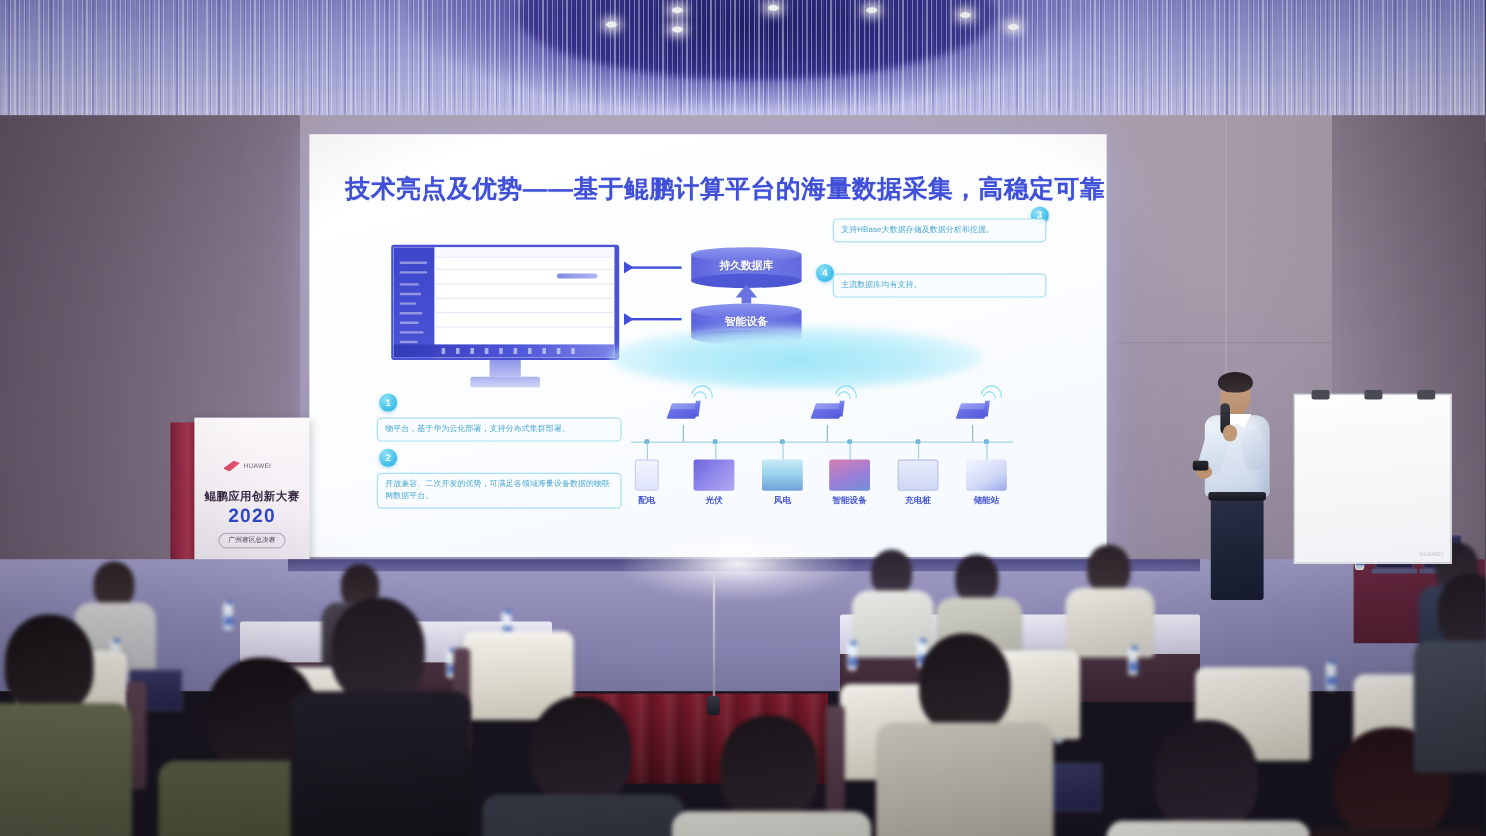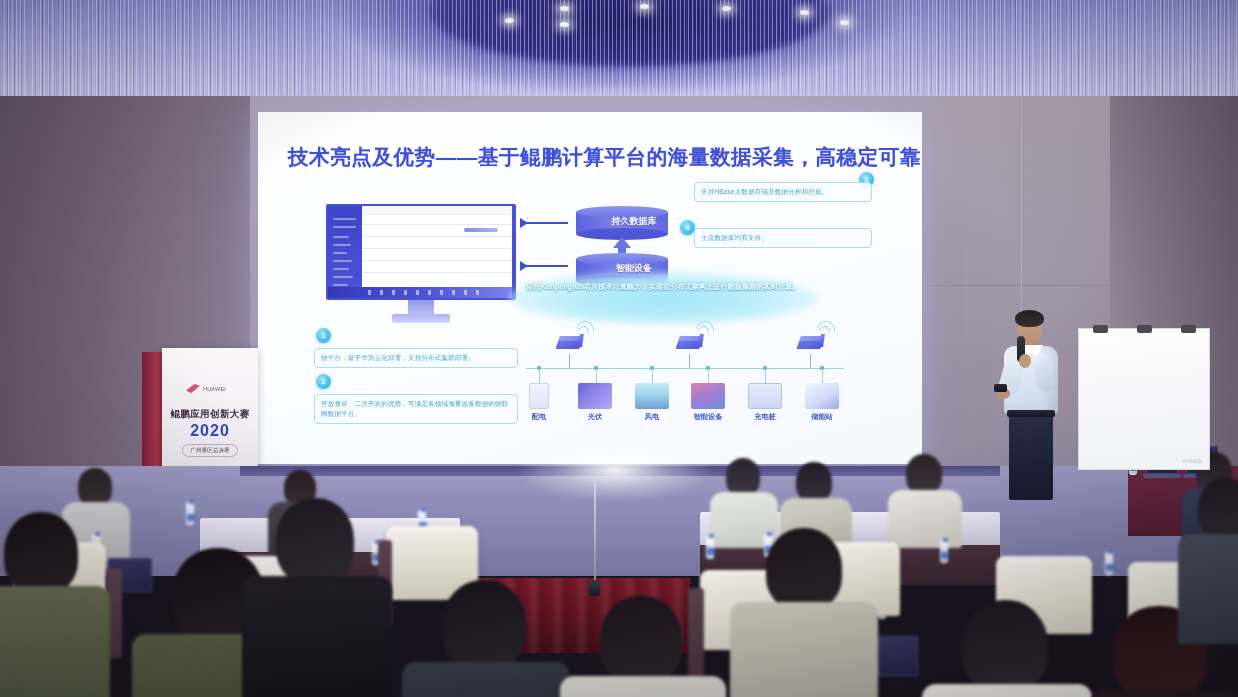--- a/index.html
+++ b/index.html
@@ -128,21 +128,21 @@
   }
   .cyl-mid {
     position: absolute; left: 0; top: 6px; width: 92px; height: 22px;
     background: linear-gradient(90deg, #5b64dc 0%, #7b84ea 45%, #6169de 100%);
   }
   .cyl-bot {
     position: absolute; left: 0; top: 22px; width: 92px; height: 12px; border-radius: 50%;
     background: linear-gradient(180deg, #5059d6 0%, #4d56d2 100%);
   }
   .cyl-label {
-    position: absolute; left: 12px; top: 9px; width: 92px; text-align: center;
+    position: absolute; left: 0; top: 9px; width: 92px; text-align: center;
     font-size: 9px; font-weight: bold; color: #ffffff; z-index: 3;
     text-shadow: 0 1px 1px rgba(40,40,120,.5);
   }
   .up-arrow {
     position: absolute; width: 0; height: 0;
     border-left: 9px solid transparent; border-right: 9px solid transparent;
     border-bottom: 11px solid #6a73e2;
   }
   .up-stem { position: absolute; width: 8px; height: 7px; background: #6a73e2; }
 
@@ -475,21 +475,20 @@
       <div class="callout" style="left:436px;top:70px;width:178px;">支持HBase大数据存储及数据分析和挖掘。</div>
       <div class="badge" style="left:422px;top:108px;">4</div>
       <div class="callout" style="left:436px;top:116px;width:178px;">主流数据库均有支持。</div>
 
       <div class="badge" style="left:58px;top:216px;">1</div>
       <div class="callout" style="left:56px;top:236px;width:204px;">物平台，基于华为云化部署，支持分布式集群部署。</div>
       <div class="badge" style="left:58px;top:262px;">2</div>
       <div class="callout" style="left:56px;top:282px;width:204px;">开放兼容、二次开发的优势，可满足各领域海量设备数据的物联网数据平台。</div>
 
       <div class="cloud"></div>
-      <div class="cloud-text">依托Kunpeng920芯片技术计算能力，实现在分布式架构上进行数据集群的实时计算。</div>
 
       <div class="gw" style="left:297px;top:222px;">
         <div class="gw-body"></div>
           <div class="gw-top"></div>
           <div class="gw-ant"></div>
         <div class="gw-wave" style="right:-4px;top:-8px;width:11px;height:11px;"></div>
         <div class="gw-wave" style="right:-9px;top:-13px;width:18px;height:18px;"></div>
       </div>
       <div class="gw" style="left:417px;top:222px;">
         <div class="gw-body"></div>

